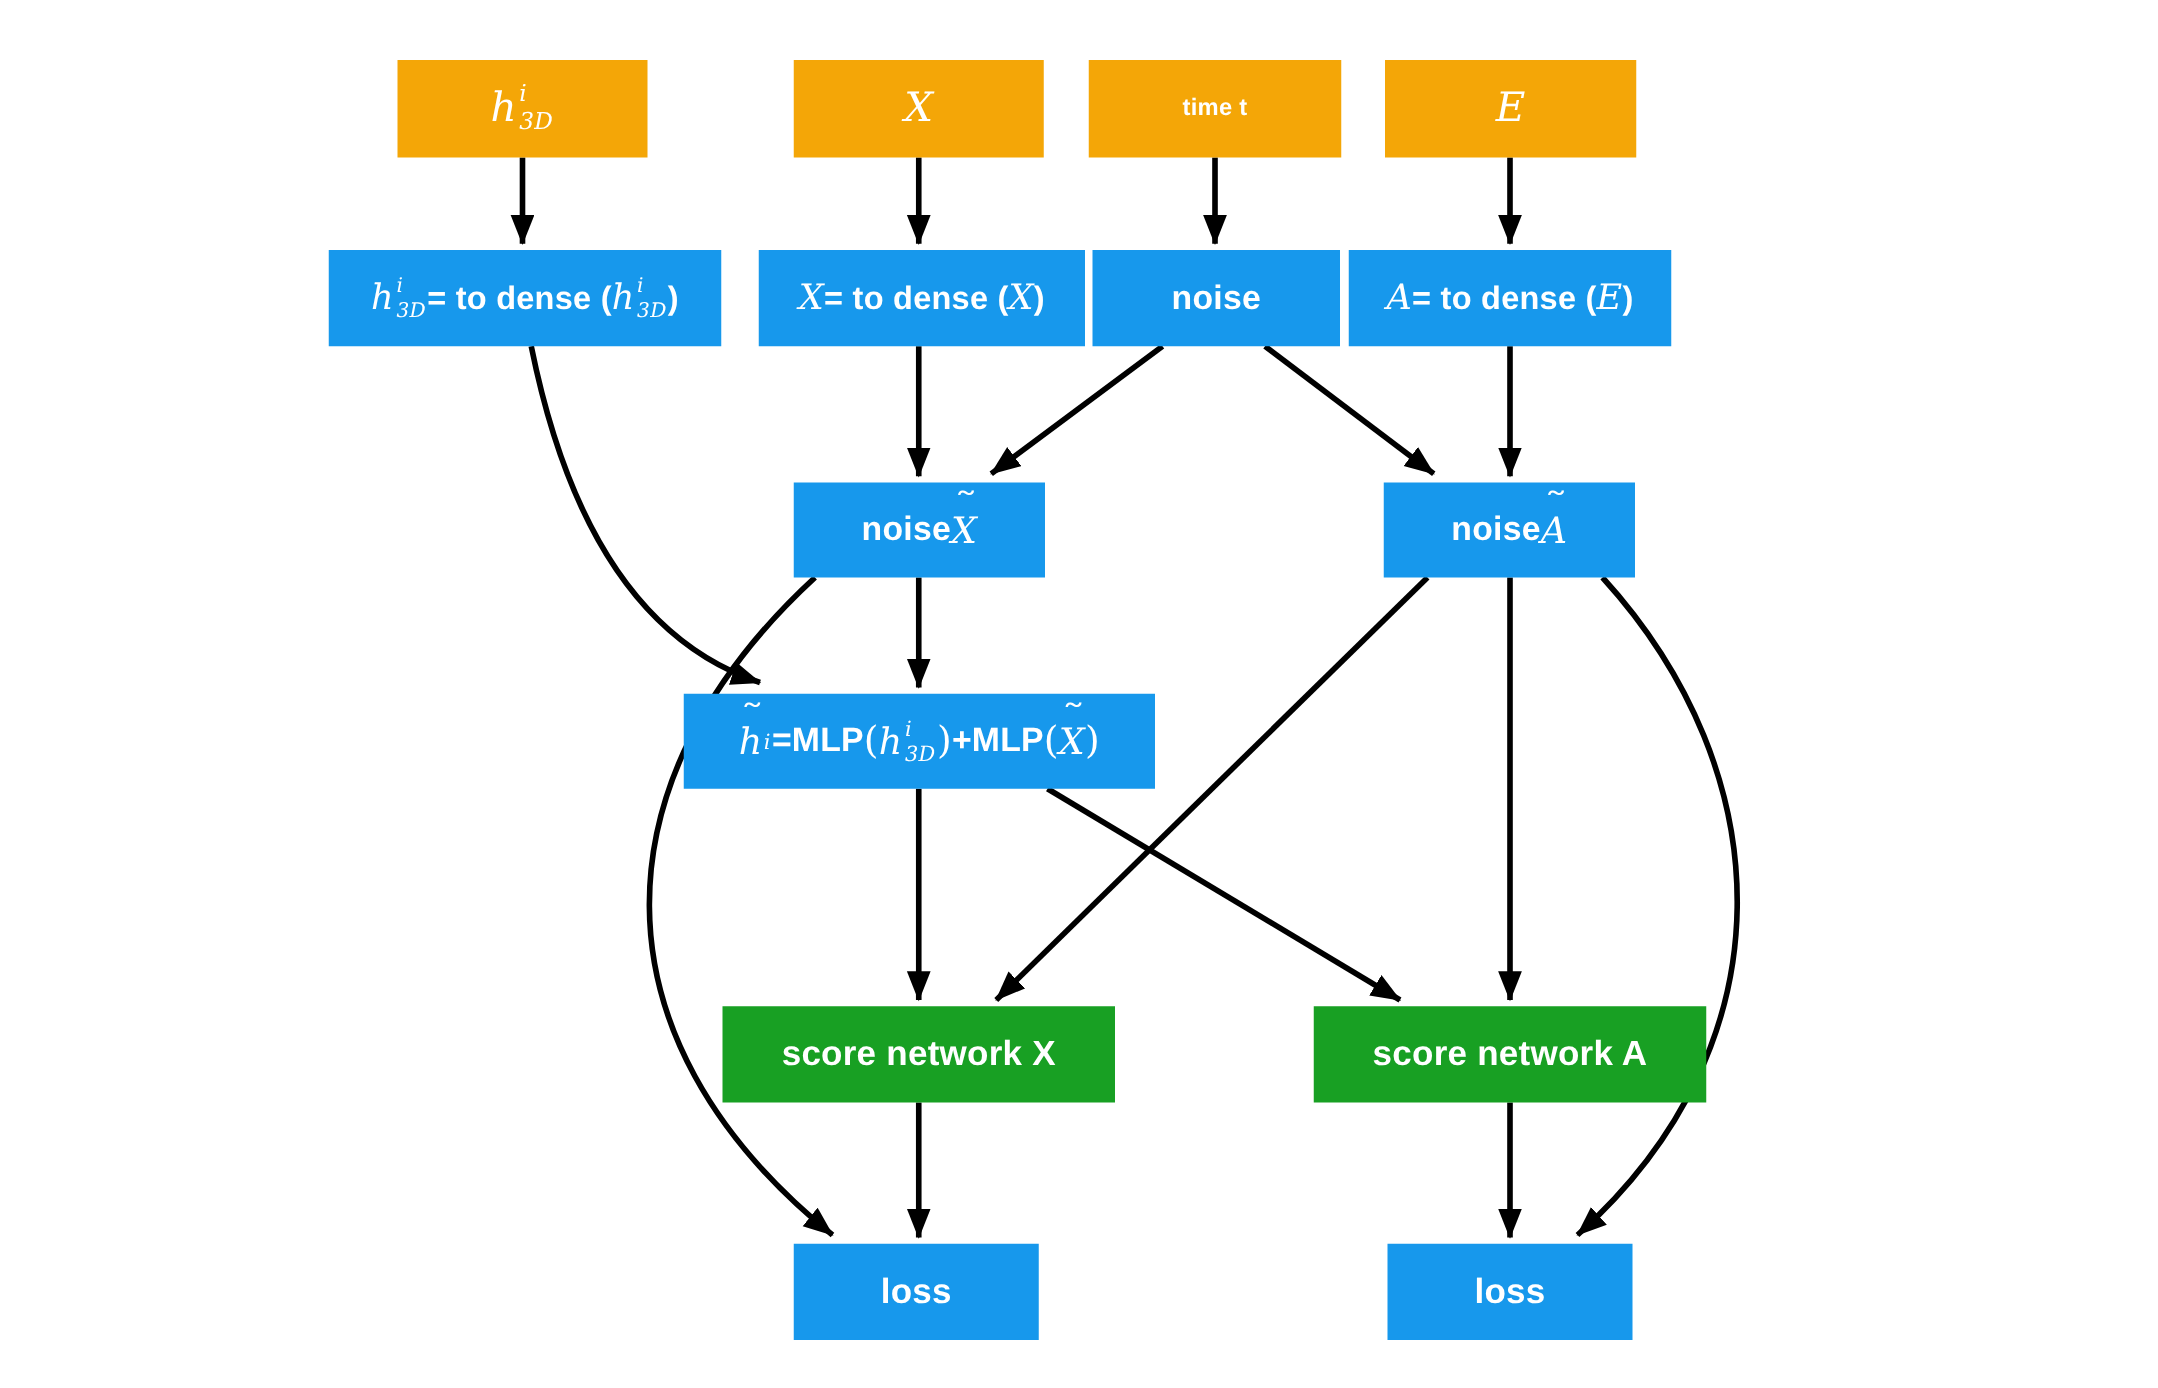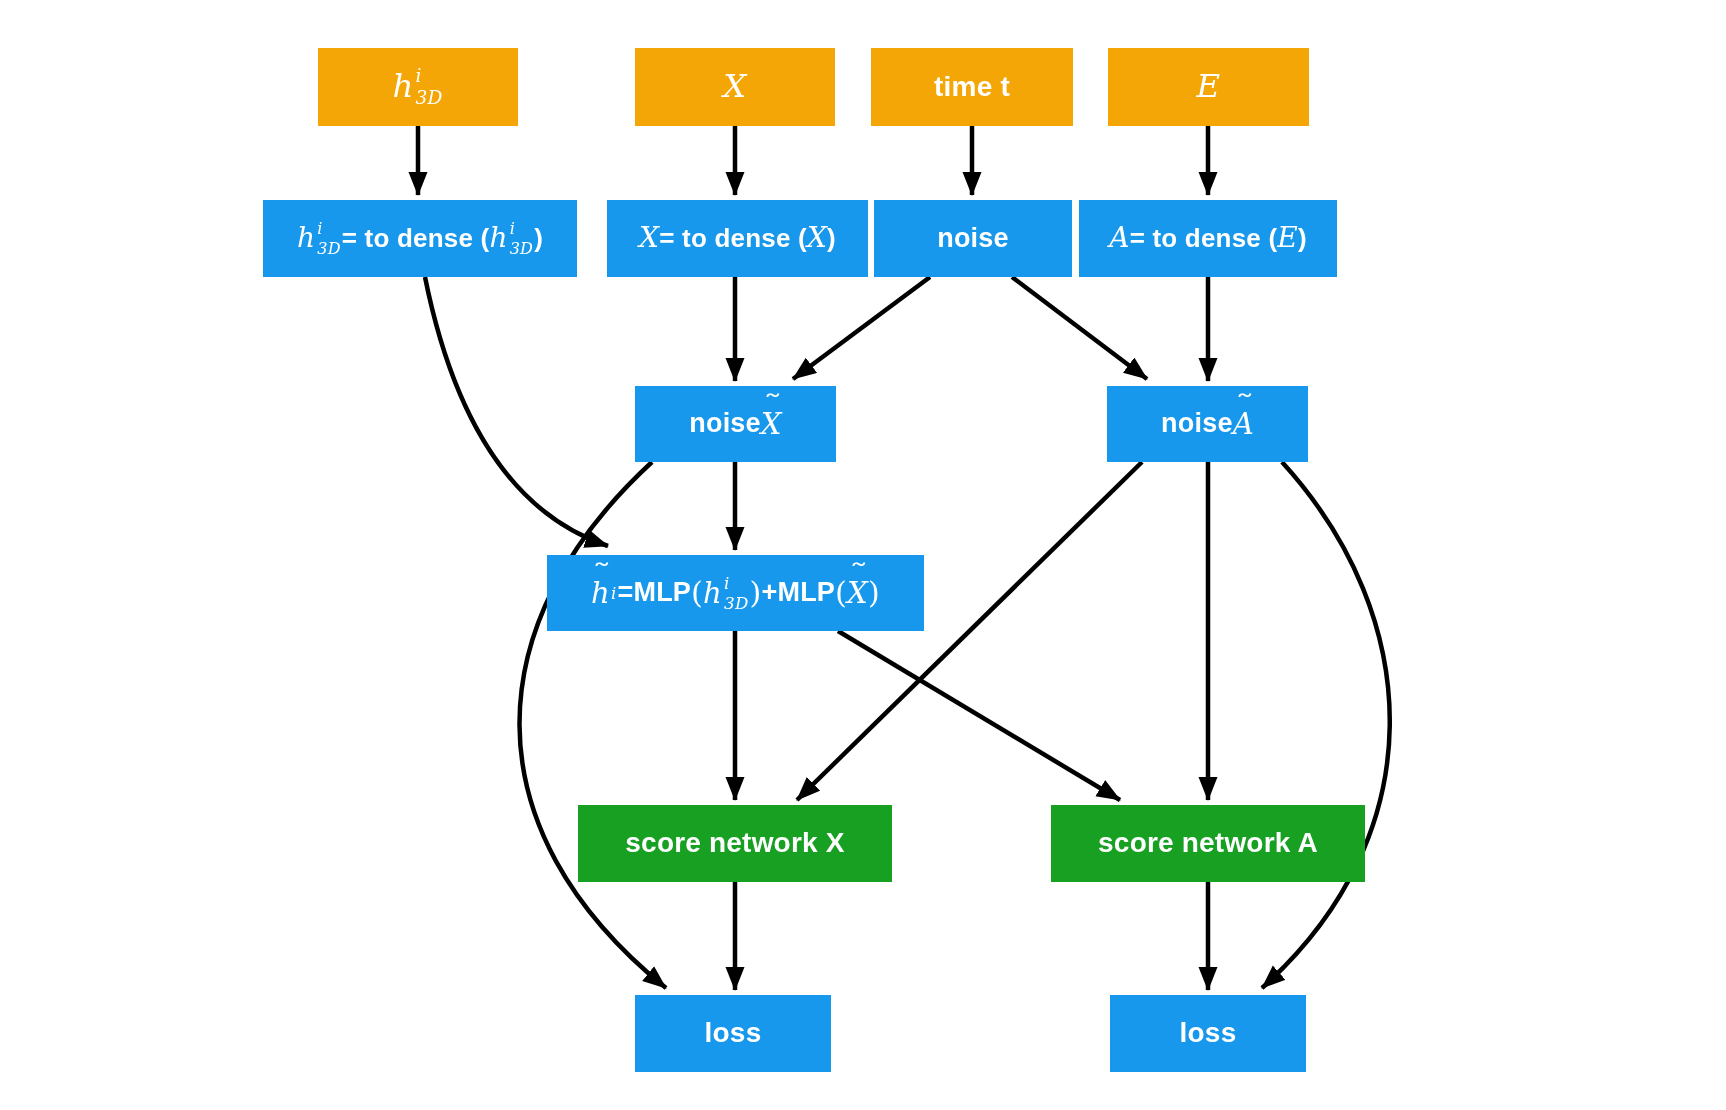--- a/index.html
+++ b/index.html
@@ -72,21 +72,21 @@
 <div class="node orange" style="left: 318px; top: 48px; width: 200px; height: 78px; font-size: 30px;">
       <span class="mi">h</span>
       <span class="stack">
         <span class="sp">i</span>
         <span class="sb">3D</span>
       </span>
     </div>
     <div class="node orange" style="left: 635px; top: 48px; width: 200px; height: 78px; font-size: 30px;">
       <span class="mi">X</span>
     </div>
-    <div class="node orange" style="left: 871px; top: 48px; width: 202px; height: 78px; font-size: 28px;">
+    <div class="node orange" style="left: 871px; top: 48px; width: 202px; height: 78px; font-size: 19px;">
       <span class="t">time t</span>
     </div>
     <div class="node orange" style="left: 1108px; top: 48px; width: 201px; height: 78px; font-size: 30px;">
       <span class="mi">E</span>
     </div>
     <div class="node blue" style="left: 263px; top: 200px; width: 314px; height: 77px; font-size: 26px;">
       <span class="mi">h</span>
       <span class="stack">
         <span class="sp">i</span>
         <span class="sb">3D</span>

